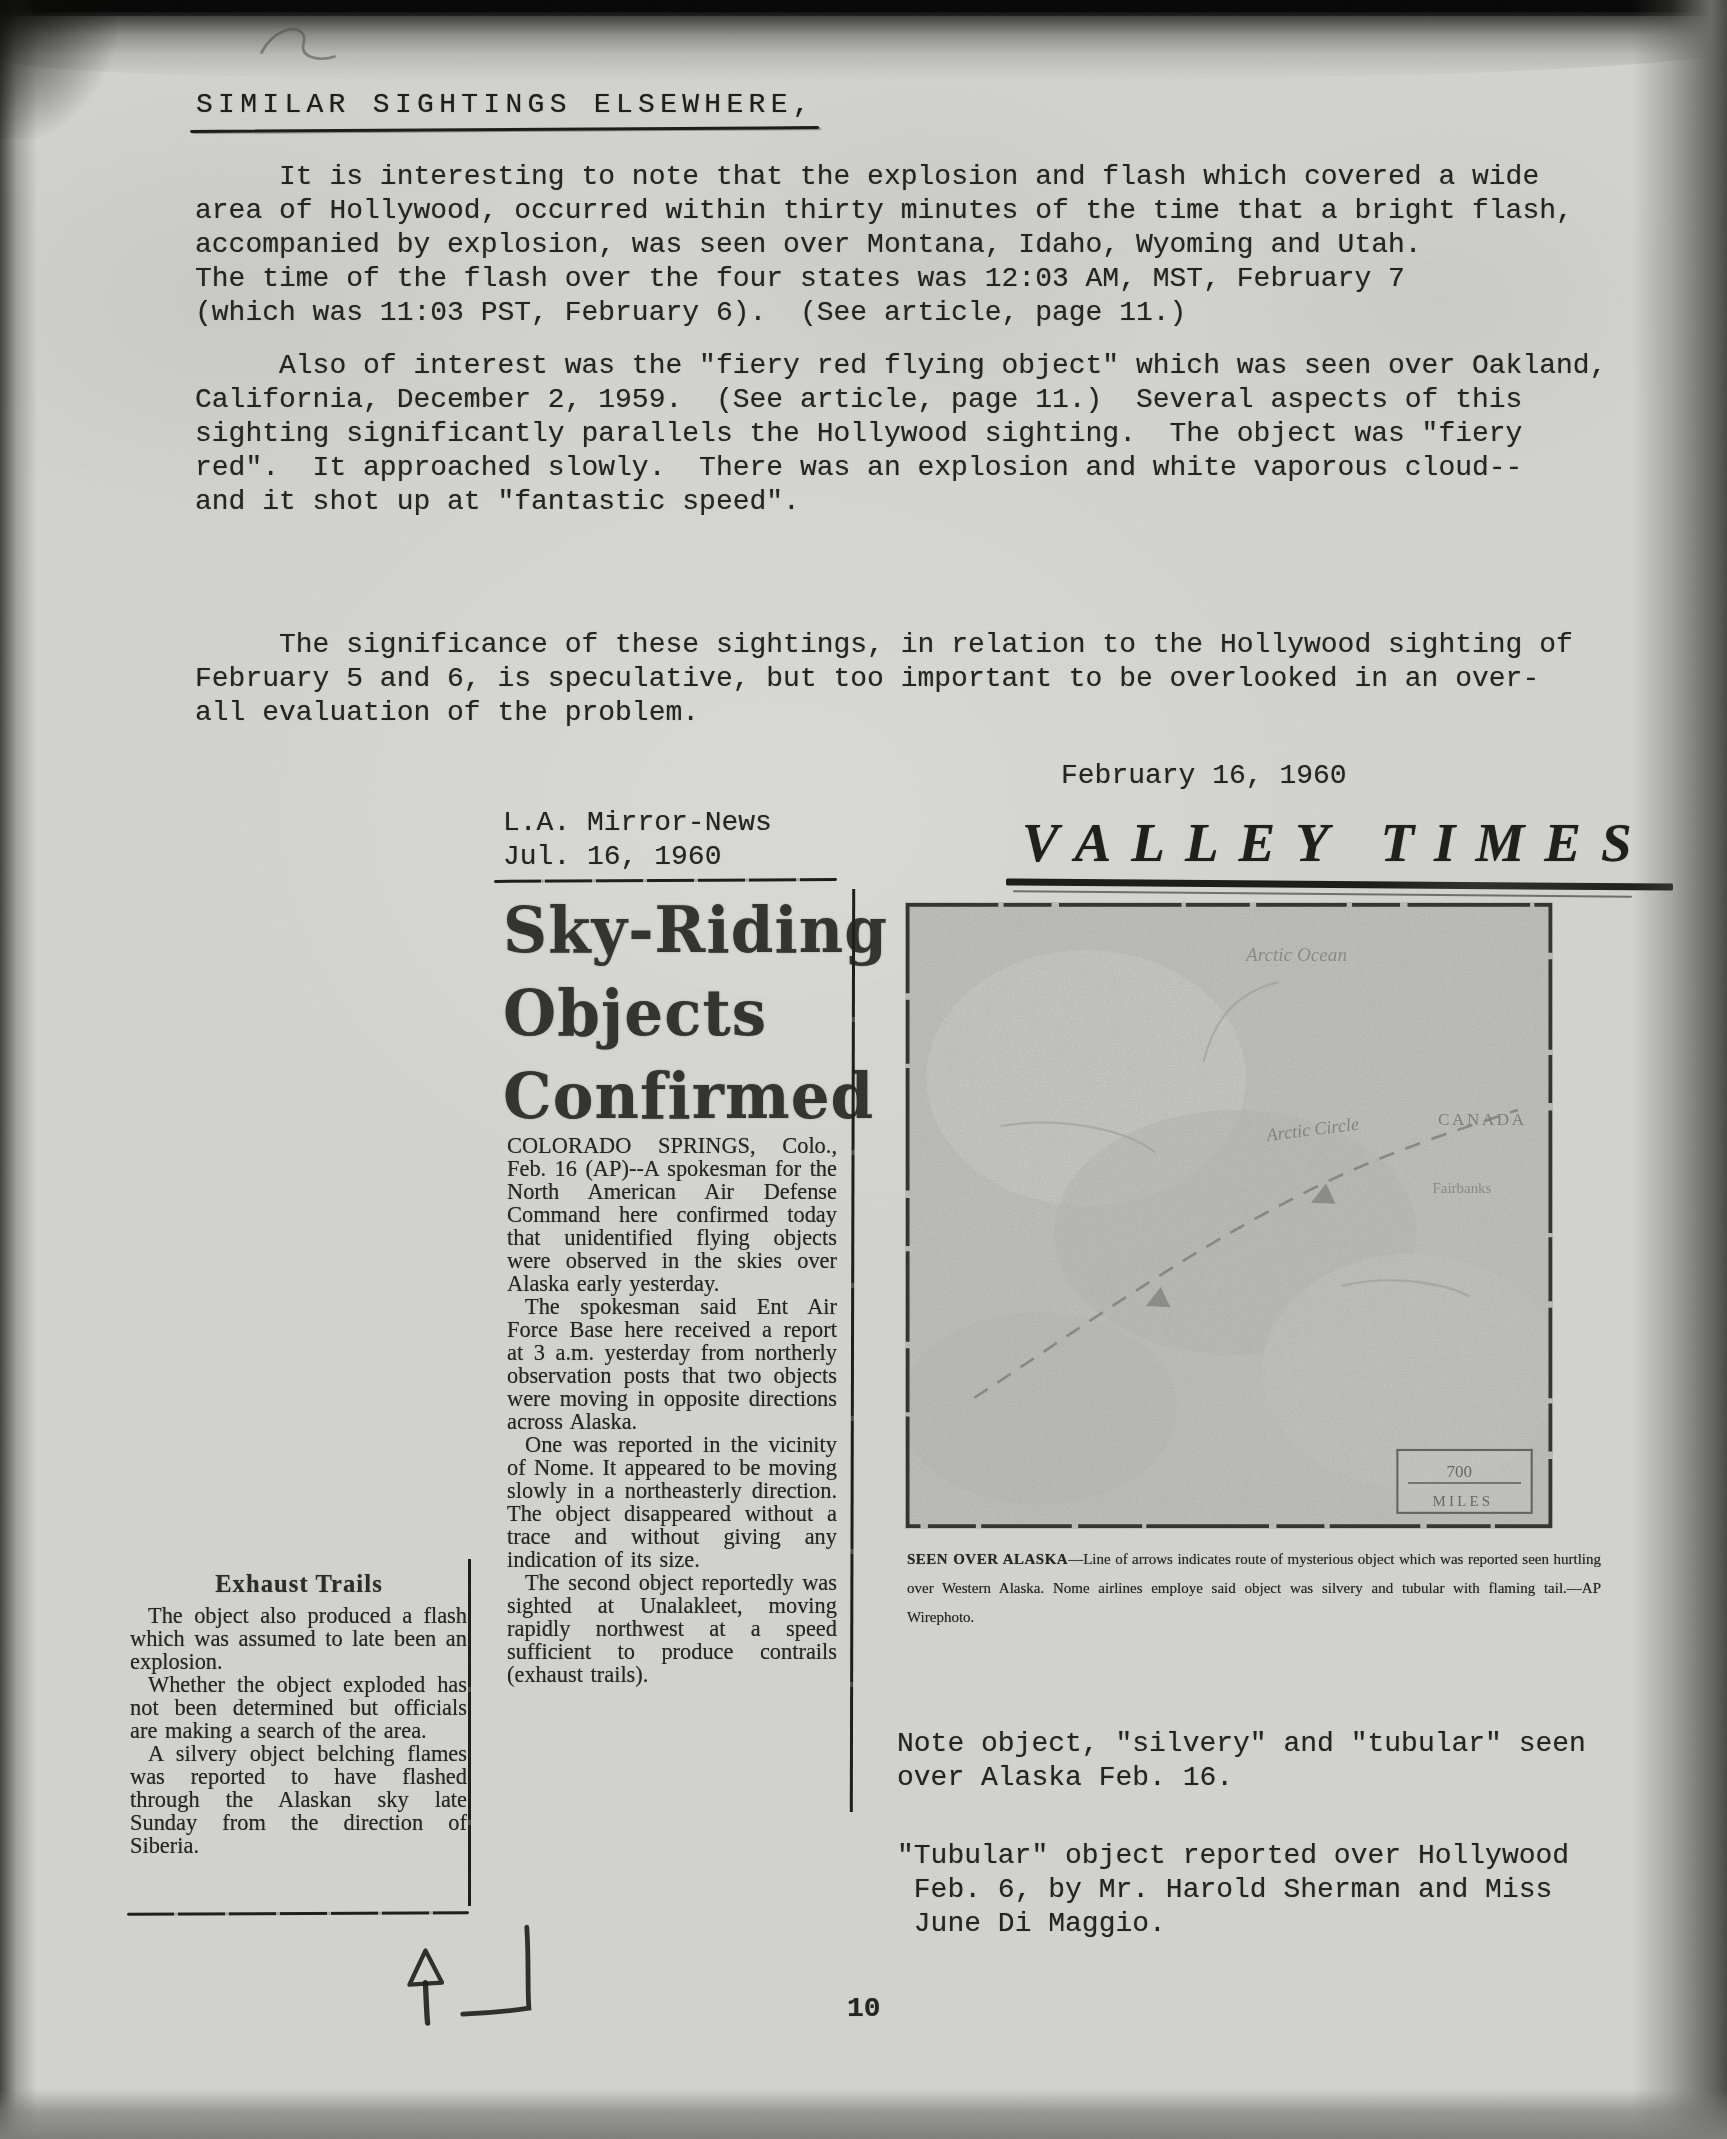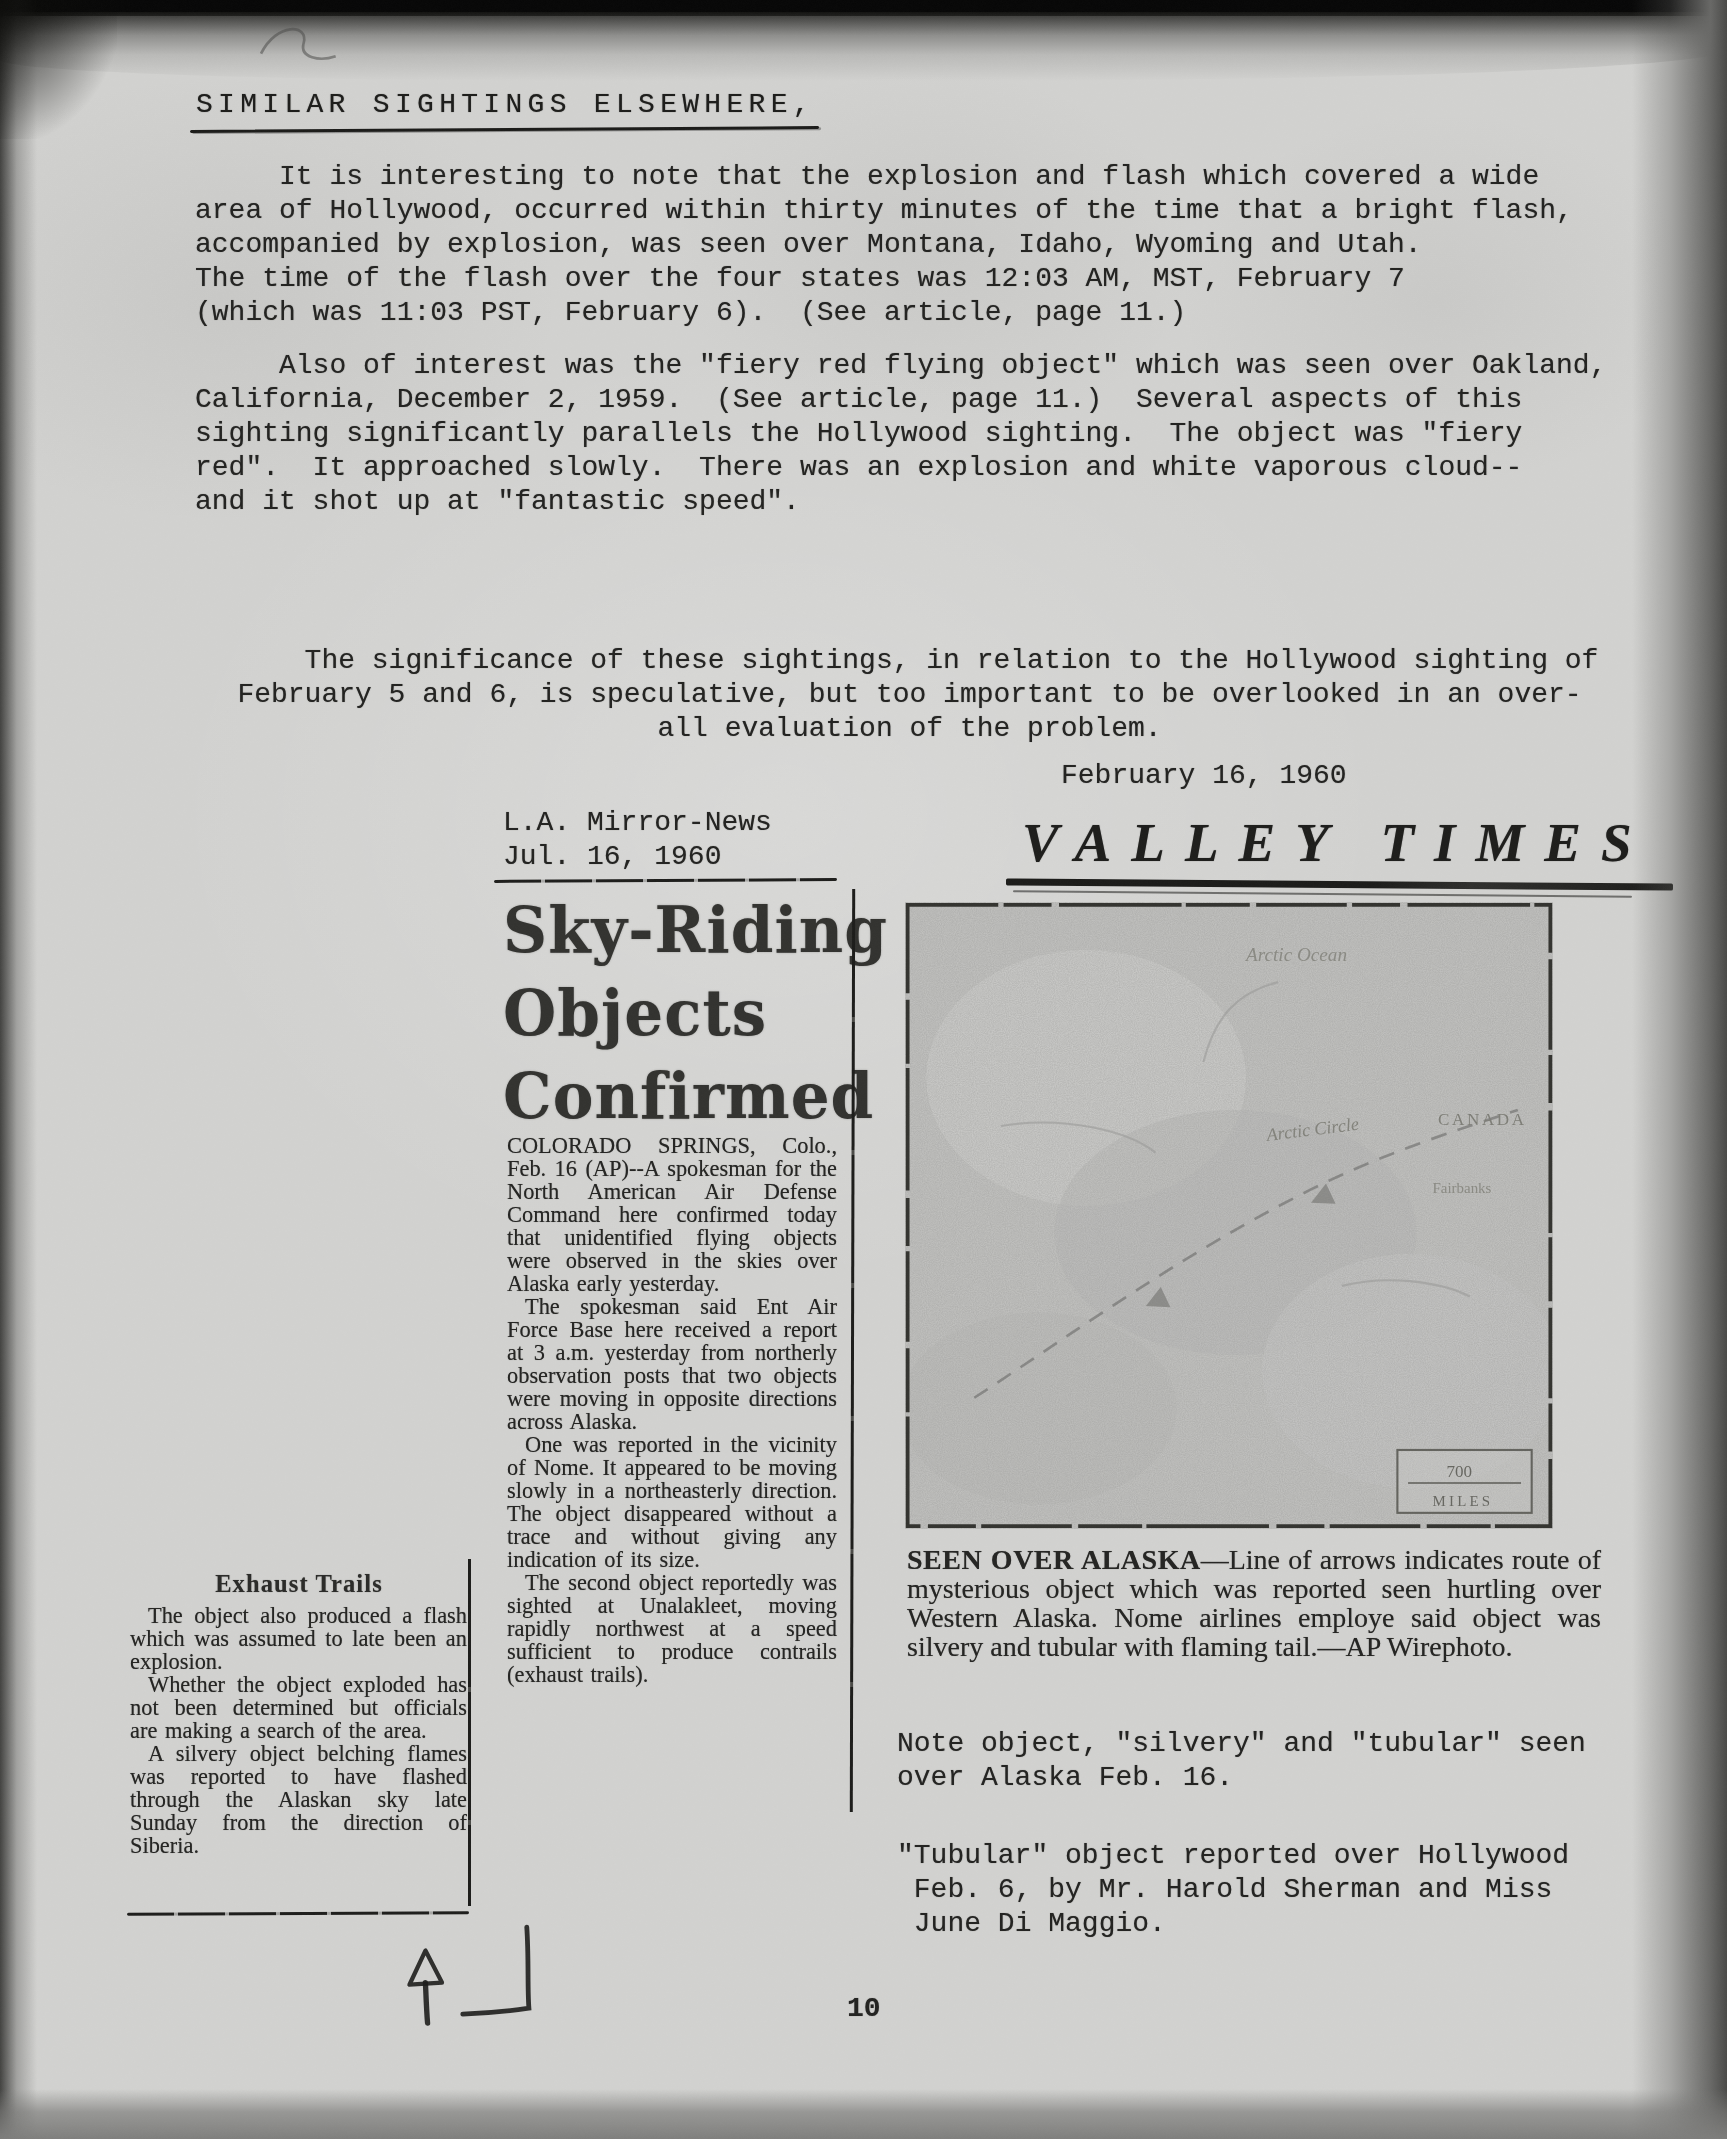--- a/index.html
+++ b/index.html
@@ -41,21 +41,21 @@
     font-family:"Liberation Serif", serif;font-weight:bold;font-style:italic;
     font-size:55px;letter-spacing:20px;color:#1d1d1b;white-space:pre;
     text-shadow:0 0 1.1px rgba(30,30,28,.5);
   }
   .clip-subhead{
     font-family:"Liberation Serif", serif;font-weight:bold;
     font-size:24.5px;color:#2a2a28;letter-spacing:1.1px;text-align:center;
     text-shadow:0 0 1.1px rgba(40,40,38,.5);
   }
   .caption{
-    font-family:"Liberation Serif", serif;font-size:28px;line-height:29px;
+    font-family:"Liberation Serif", serif;font-size:15px;line-height:29px;
     color:#242422;text-align:justify;text-shadow:0 0 0.8px rgba(40,40,38,.55);
   }
   .caption .lead{font-weight:bold;letter-spacing:0.5px;}
   .hrule{background:#1b1b19;border-radius:1.6px;}
   .dashrule{
     background:repeating-linear-gradient(90deg,#1d1d1b 0 47px, rgba(29,29,27,.25) 47px 51px);
     border-radius:1.6px;
   }
   .vrule{
     width:2.7px;
@@ -75,21 +75,21 @@
   <div class="abs typed" style="left:195px;top:160px;width:1429px;">     It is interesting to note that the explosion and flash which covered a wide
 area of Hollywood, occurred within thirty minutes of the time that a bright flash,
 accompanied by explosion, was seen over Montana, Idaho, Wyoming and Utah.
 The time of the flash over the four states was 12:03 AM, MST, February 7
 (which was 11:03 PST, February 6).  (See article, page 11.)</div>
   <div class="abs typed" style="left:195px;top:349px;width:1429px;">     Also of interest was the "fiery red flying object" which was seen over Oakland,
 California, December 2, 1959.  (See article, page 11.)  Several aspects of this
 sighting significantly parallels the Hollywood sighting.  The object was "fiery
 red".  It approached slowly.  There was an explosion and white vaporous cloud--
 and it shot up at "fantastic speed".</div>
-  <div class="abs typed" style="left:195px;top:644px;width:1429px;text-align:center;">     The significance of these sightings, in relation to the Hollywood sighting of
+  <div class="abs typed" style="left:195px;top:628px;width:1429px;">     The significance of these sightings, in relation to the Hollywood sighting of
 February 5 and 6, is speculative, but too important to be overlooked in an over-
 all evaluation of the problem.</div>
 
   <div class="abs typed" style="left:503px;top:806px;">L.A. Mirror-News
 Jul. 16, 1960</div>
 
   <div class="abs dashrule" style="left:494px;top:879px;width:343px;height:3.2px;transform:rotate(-0.3deg);"></div>
 
   <div class="abs headline" style="left:503px;top:889px;">Sky-Riding
 Objects

